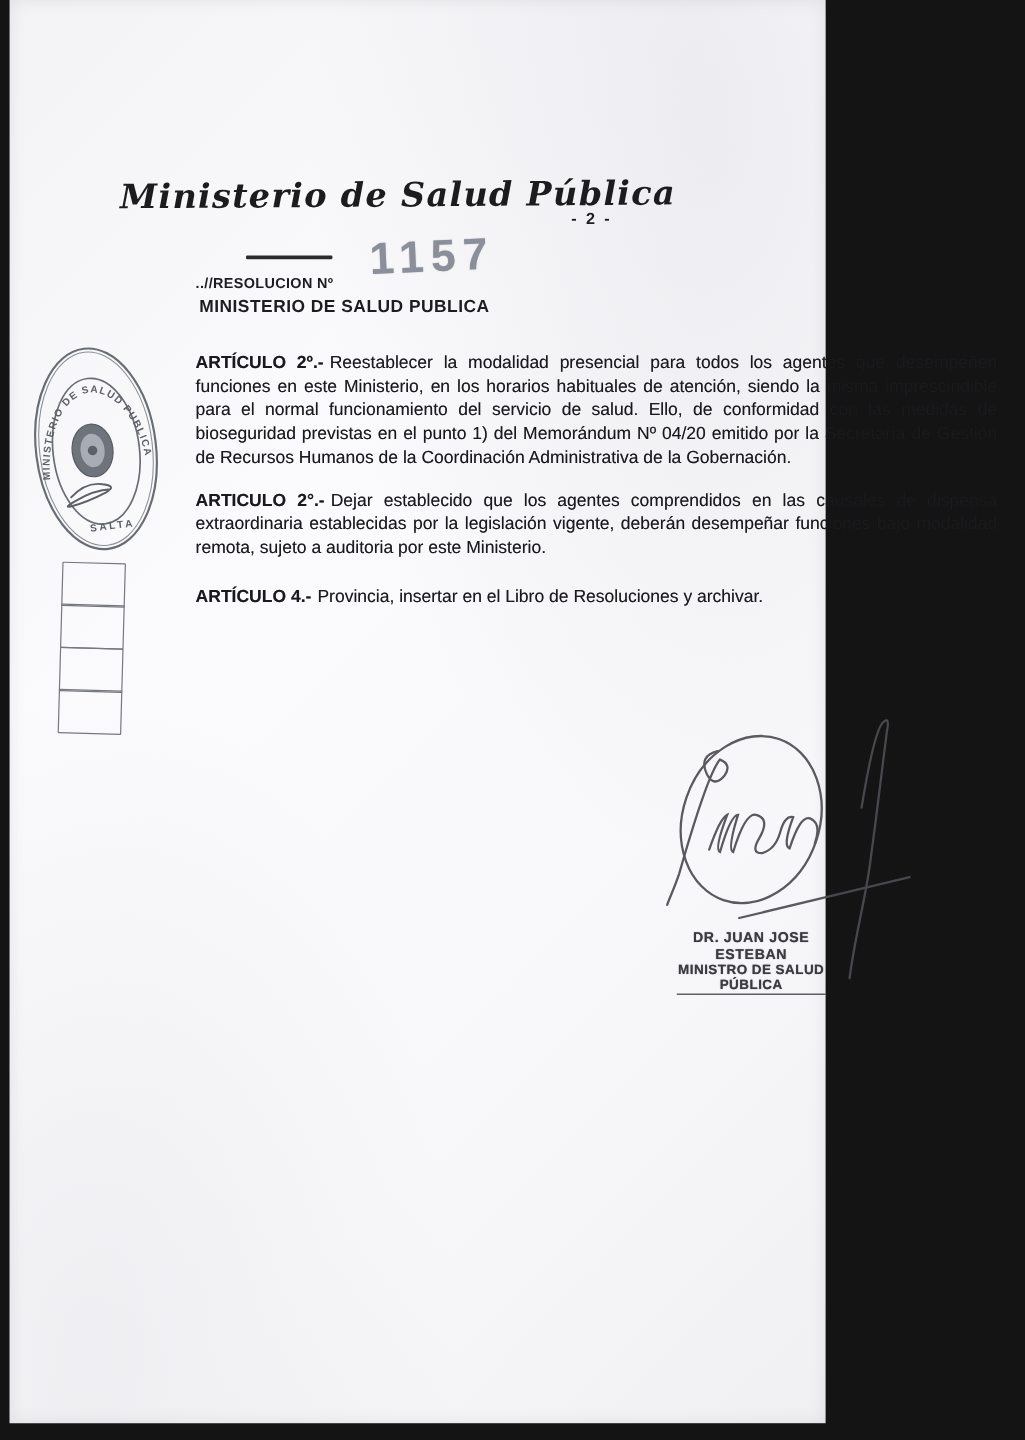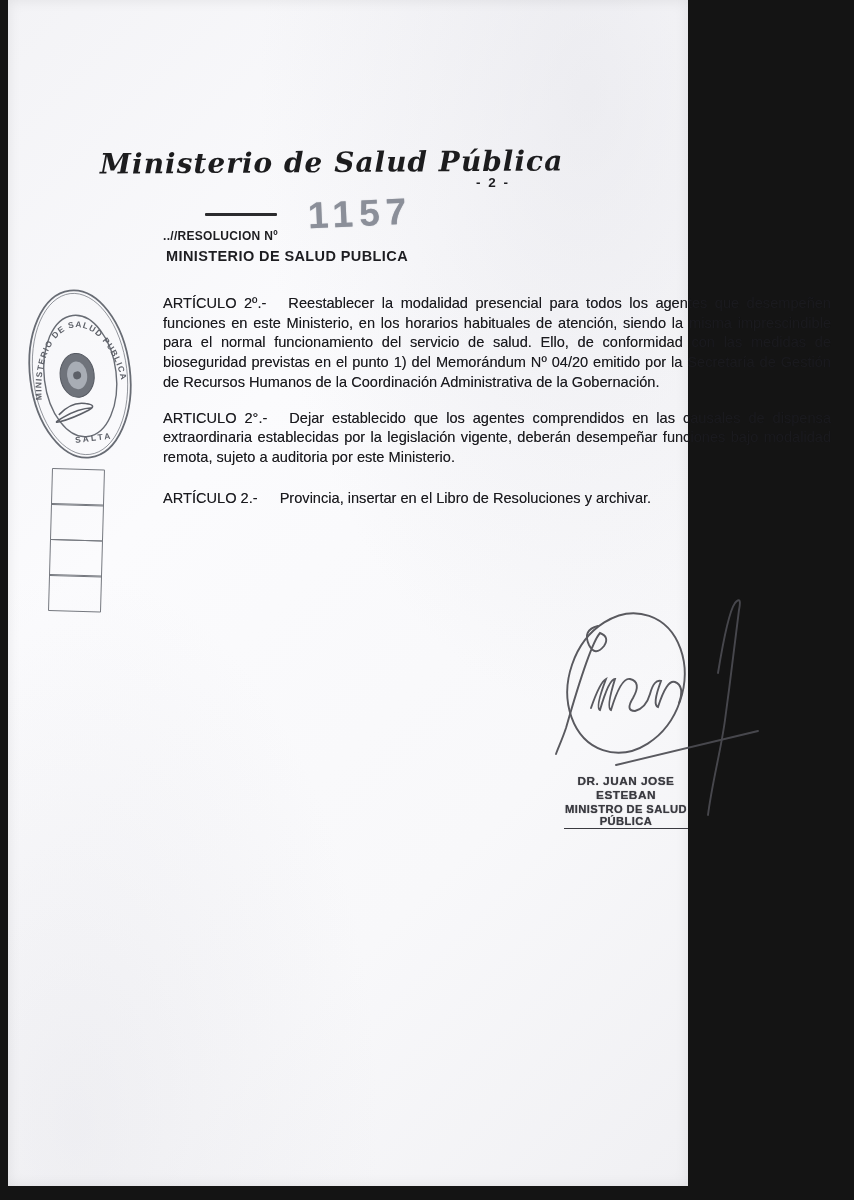--- a/index.html
+++ b/index.html
@@ -52,21 +52,21 @@
   }
   
   .doc-body{
     position:absolute;left:155px;top:294px;width:668px;
     font-size:14.6px;line-height:19.7px;color:#1a1a1e;
     text-shadow:0 0 .4px rgba(20,20,24,.5);
   }
   .doc-body p{margin:0;text-align:justify;}
   .doc-body p + p{margin-top:16px;}
   .doc-body p.last{margin-top:21px;text-align:left;}
-  .art-label{font-weight:normal;margin-right:22px;}
+  .art-label{font-weight:bold;margin-right:5px;}
   
   .seal-svg{position:absolute;left:12px;top:284px;}
   .seal-boxes{
     position:absolute;left:44px;top:468px;
     transform:rotate(1.6deg);transform-origin:top left;
   }
   .seal-box{
     width:51px;height:35px;border:1.6px solid #75787f;
     margin-top:-1.6px;background:transparent;border-radius:1px;
   }
@@ -116,21 +116,21 @@
   <div class="seal-boxes">
     <div class="seal-box"></div>
     <div class="seal-box"></div>
     <div class="seal-box"></div>
     <div class="seal-box"></div>
   </div>
 
   <div class="doc-body">
     <p><span class="art-label">ARTÍCULO 2º.-</span><span>Reestablecer la modalidad presencial para todos los agentes que desempeñen funciones en este Ministerio, en los horarios habituales de atención, siendo la misma imprescindible para el normal funcionamiento del servicio de salud. Ello, de conformidad con las medidas de bioseguridad previstas en el punto 1) del Memorándum Nº 04/20 emitido por la Secretaría de Gestión de Recursos Humanos de la Coordinación Administrativa de la Gobernación.</span></p>
     <p><span class="art-label">ARTICULO 2°.-</span><span>Dejar establecido que los agentes comprendidos en las causales de dispensa extraordinaria establecidas por la legislación vigente, deberán desempeñar funciones bajo modalidad remota, sujeto a auditoria por este Ministerio.</span></p>
-    <p class="last"><span class="art-label">ARTÍCULO 2.-</span><span>Provincia, insertar en el Libro de Resoluciones y archivar.</span></p>
+    <p class="last"><span class="art-label">ARTÍCULO 4.-</span><span>Provincia, insertar en el Libro de Resoluciones y archivar.</span></p>
   </div>
 
   <svg class="signature-svg" width="252" height="240" viewBox="0 0 252 240">
     <g stroke="#4c4c52" fill="none" stroke-width="1.9" stroke-linecap="round" opacity=".92">
       <ellipse cx="90" cy="95" rx="57" ry="71" transform="rotate(19 90 95)"></ellipse>
       <path d="M 62 38 q -16 4 -9 19 q 6 12 15 1 q 6 -9 -4 -13 C 55 55 40 105 30 140 C 26 152 22 160 20 166"></path>
       <path d="M 55 120 q 9 -26 15 -29 q -11 29 -6 31 q 9 -31 15 -31 q -9 29 -4 31 q 10 -33 19 -31 q 12 3 3 19 q -8 13 2 13 q 11 -3 15 -17 q 4 -15 11 -13 q -9 24 -3 26 q 9 -28 17 -25 q 10 4 4 21"></path>
       <path d="M 182 85 C 188 48 194 22 199 15 q 7 -8 4 7 C 199 55 194 95 189 132 C 185 162 176 195 172 227"></path>
       <path d="M 80 177 L 222 143"></path>
     </g>

